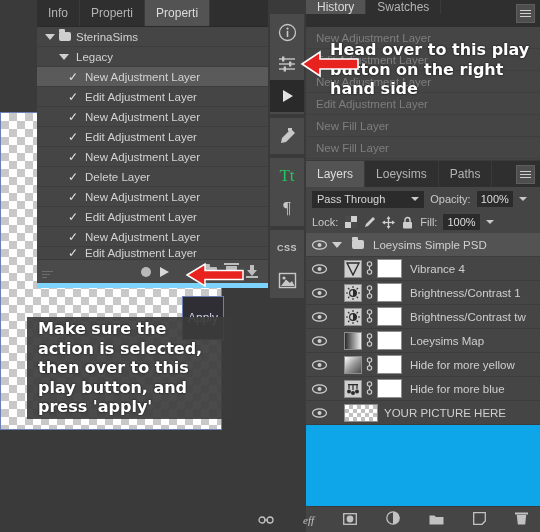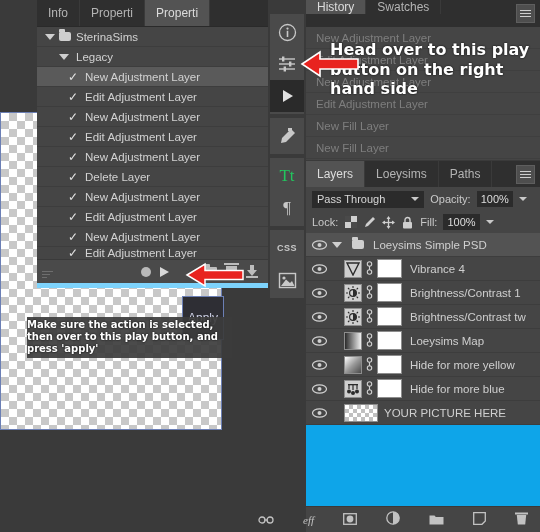--- a/index.html
+++ b/index.html
@@ -155,22 +155,22 @@
   }
 
   
   .anno-text{
     position:absolute; color:#ffffff; font-weight:bold;
     font-family:"DejaVu Sans", sans-serif; line-height:1.22;
     text-shadow:0 0 2px #000;
   }
   #anno-top{ left:330px; top:40px; font-size:16px; width:200px; }
   #anno-bottom{
-    left:27px; top:317px; font-size:10px; width:205px;
-    background:rgba(60,60,60,0.92); padding:2px 0;
+    left:27px; top:317px; font-size:16px; width:205px;
+    background:rgba(60,60,60,0.92); padding:2px 11px;
   }
   .apply-chip{
     position:absolute; left:182px; top:296px; background:#2e2e34; color:#cfd2e6;
     font-size:12px; padding:14px 5px; border:1px solid #6b7fb5;
     font-family:"Liberation Sans", sans-serif;
   }
   .arrow{ position:absolute; }
 </style>
 </head>
 <body>

